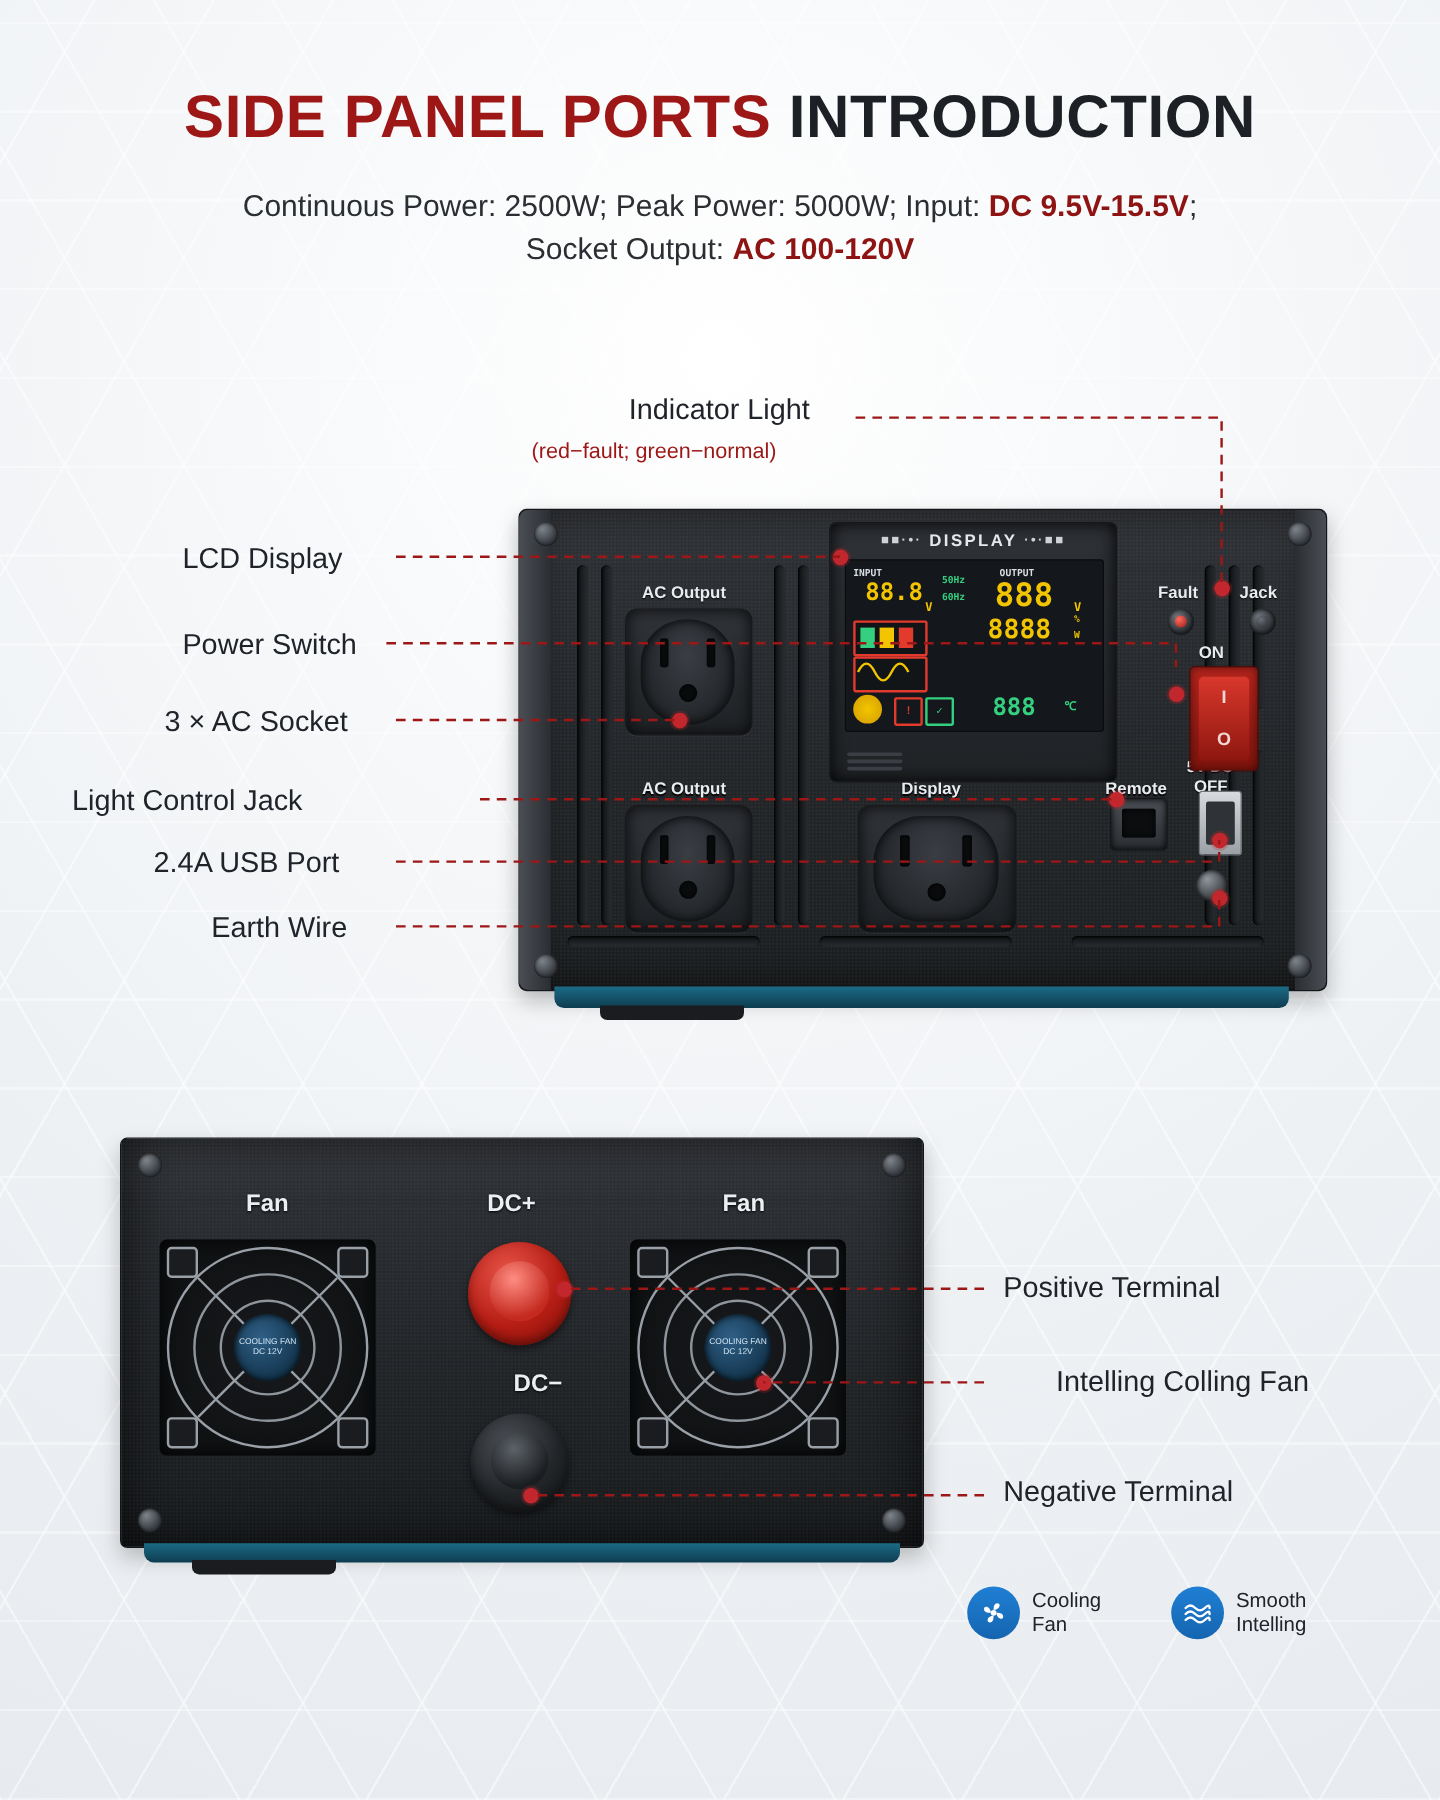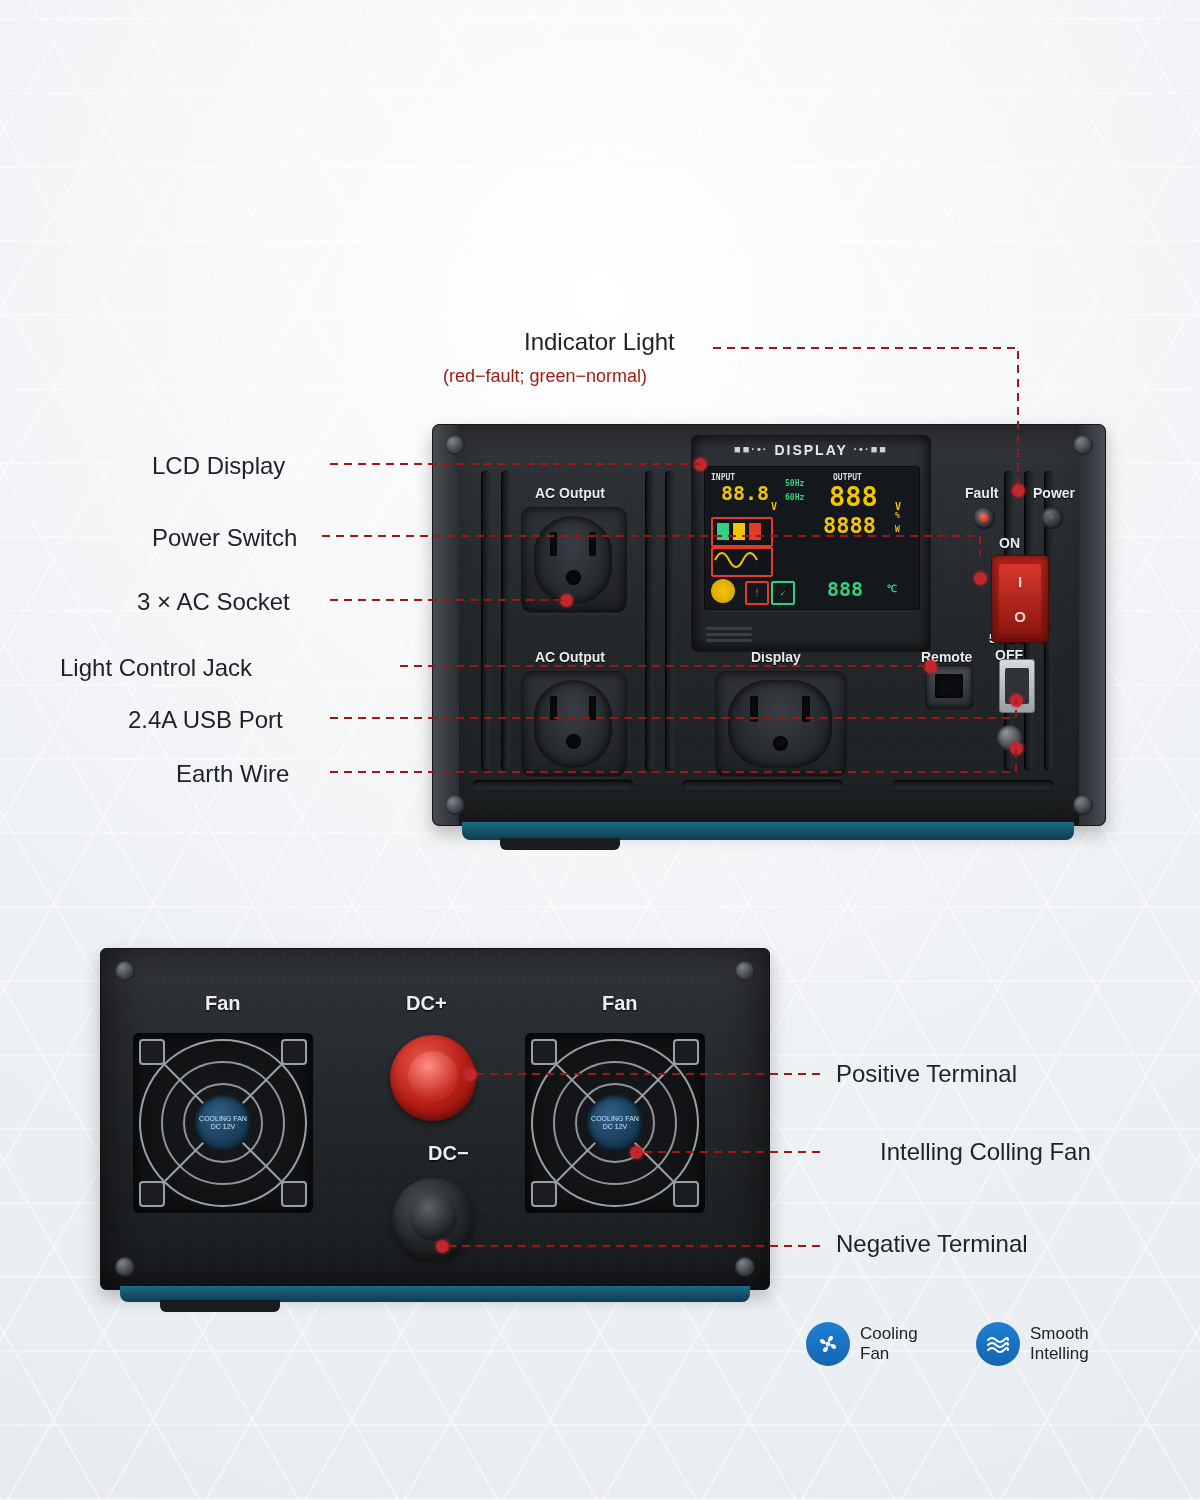--- a/index.html
+++ b/index.html
@@ -254,20 +254,28 @@
   }
   .badge .txt{font-size:17px;color:#20242a;line-height:1.15;}
 </style>
 </head>
 <body>
 
 <div class="bg-hex"></div>
 
 <div class="page">
 
+  <div class="title">
+    <span class="red">SIDE PANEL PORTS</span>
+    <span class="dark">INTRODUCTION</span>
+  </div>
+  <div class="subtitle">
+    <span>Continuous Power: 2500W; Peak Power: 5000W; Input: </span><b>DC 9.5V-15.5V</b><span>;</span><br>
+    <span>Socket Output: </span><b>AC 100-120V</b>
+  </div>
 
   <div class="panel">
     <div class="panel-edge-l"></div>
     <div class="panel-edge-r"></div>
 
     <div class="screw" style="left:12px;top:10px"></div>
     <div class="screw" style="right:12px;top:10px"></div>
     <div class="screw" style="left:12px;bottom:10px"></div>
     <div class="screw" style="right:12px;bottom:10px"></div>
 
@@ -286,21 +294,21 @@
 
     <div class="vent" style="left:40px;bottom:36px;width:160px"></div>
     <div class="vent" style="left:250px;bottom:36px;width:160px"></div>
     <div class="vent" style="left:460px;bottom:36px;width:160px"></div>
 
     <div class="lbl-on-panel" style="left:102px;top:60px">AC Output</div>
     <div class="lbl-on-panel" style="left:102px;top:224px">AC Output</div>
     <div class="lbl-on-panel" style="left:318px;top:224px">Display</div>
     <div class="lbl-on-panel" style="left:488px;top:224px">Remote</div>
     <div class="lbl-on-panel" style="left:532px;top:60px">Fault</div>
-    <div class="lbl-on-panel" style="left:600px;top:60px">Power</div>
+    <div class="lbl-on-panel" style="left:600px;top:60px">Jack</div>
     <div class="lbl-on-panel" style="left:566px;top:110px">ON</div>
     <div class="lbl-on-panel" style="left:562px;top:222px">OFF</div>
     <div class="lbl-on-panel" style="left:556px;top:206px;font-size:13px">5V  DC</div>
 
     <div class="socket" style="left:88px;top:82px">
       <div class="face">
         <div class="slot" style="left:16px;top:16px;width:7px;height:24px"></div>
         <div class="slot" style="right:16px;top:16px;width:7px;height:24px"></div>
         <div class="ground" style="left:32px;top:54px"></div>
       </div>

